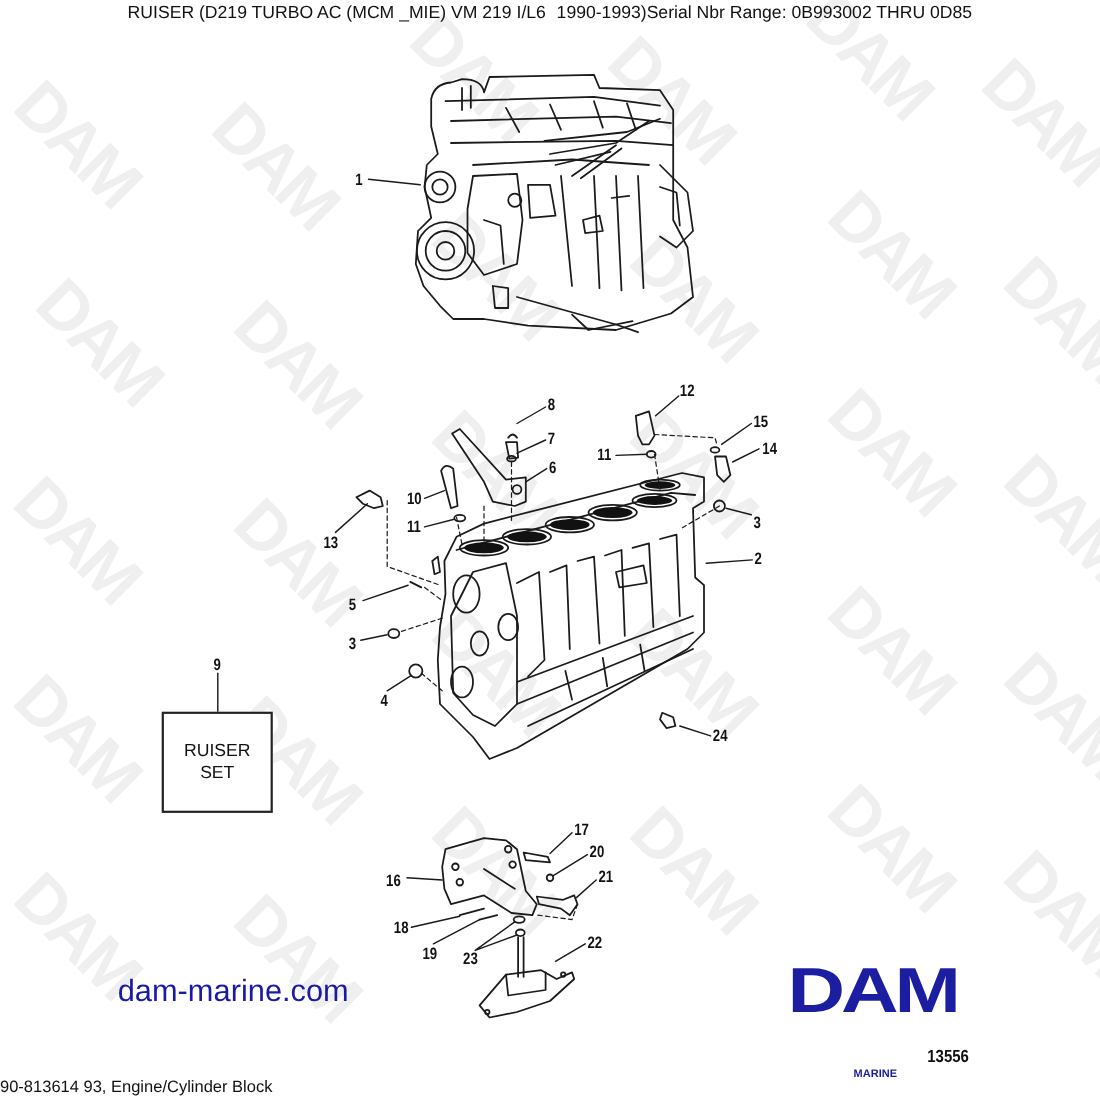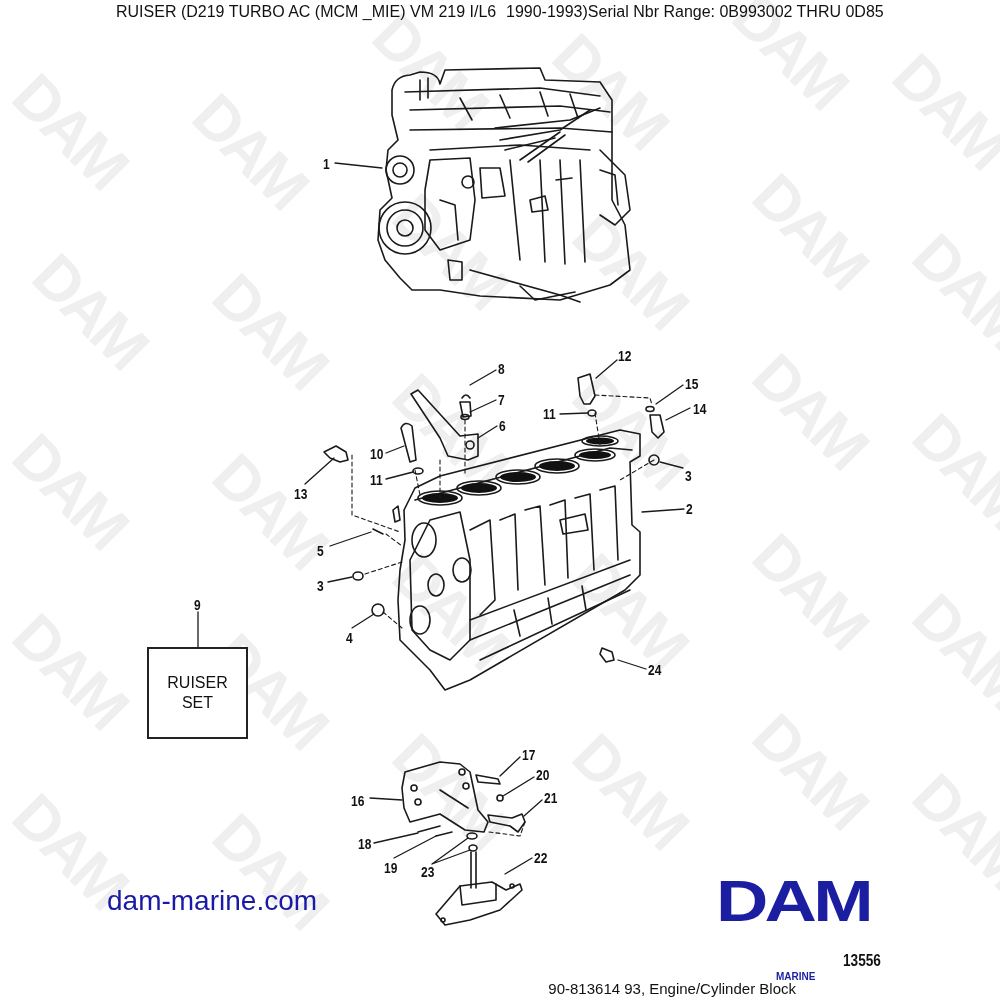--- a/index.html
+++ b/index.html
@@ -9,21 +9,21 @@
   .header { position:absolute; top:0; left:3px; width:891px; height:26px; z-index:3; overflow:hidden; white-space:nowrap; }
   .header span { position:absolute; top:3px; font-size:16px; color:#111; }
   .art { position:absolute; inset:0; z-index:2; }
   .callout { position:absolute; z-index:4; font-family:"Liberation Sans", sans-serif; font-weight:bold; font-size:15px; color:#111; transform:scaleX(0.8); transform-origin:left top; line-height:1; }
   .gasket-box { position:absolute; left:147px; top:647px; width:97px; height:88px; border:2px solid #222; background:#fff; z-index:4; display:flex; flex-direction:column; align-items:center; justify-content:center; }
   .gasket-box span { font-size:16px; color:#111; line-height:20px; }
   .site-link { position:absolute; left:107px; top:885px; font-size:28px; color:#1a1aa6; z-index:4; text-decoration:none; }
   .logo { position:absolute; left:716px; top:872px; z-index:4; font-family:"Liberation Sans", sans-serif; font-weight:900; font-size:58px; color:#1b1ea0; letter-spacing:-3px; transform:scaleX(1.25); transform-origin:left top; line-height:1; }
   .logo-sub { position:absolute; left:776px; top:971px; font-size:10px; font-weight:bold; color:#1b1ea0; z-index:4; }
   .fig-num { position:absolute; left:843px; top:952px; font-size:16px; font-weight:900; color:#111; z-index:4; transform:scaleX(0.85); transform-origin:left top; }
-  .footer { position:absolute; left:0; top:980px; width:796px; text-align:right; font-size:15px; color:#111; z-index:4; }
+  .footer { position:absolute; left:0; top:980px; width:796px; text-align:left; font-size:15px; color:#111; z-index:4; }
 </style>
 </head>
 <body>
 
 <div class="wm-layer">
   <div class="wm" style="left:5px;top:95px">DAM</div>
   <div class="wm" style="left:185px;top:115px">DAM</div>
   <div class="wm" style="left:365px;top:35px">DAM</div>
   <div class="wm" style="left:545px;top:55px">DAM</div>
   <div class="wm" style="left:725px;top:15px">DAM</div>

